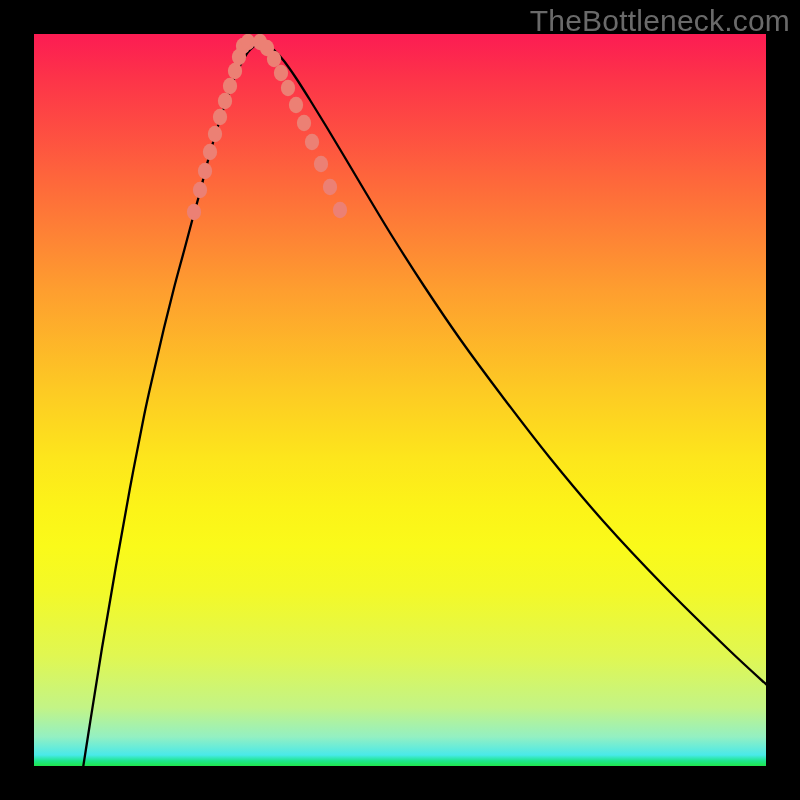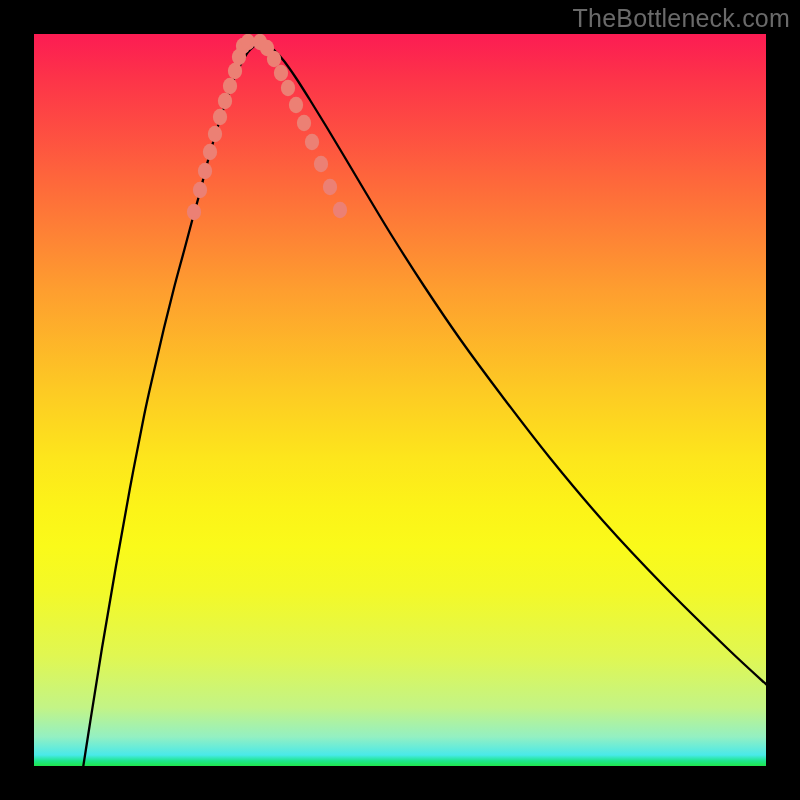--- a/index.html
+++ b/index.html
@@ -55,21 +55,21 @@
     left: 0;
     top: 0;
     width: 732px;
     height: 732px;
   }
   .watermark {
     position: absolute;
     top: 4px;
     right: 10px;
     color: #6a6a6a;
-    font-size: 25px;
+    font-size: 30px;
     font-weight: 400;
     letter-spacing: 0.2px;
     user-select: none;
   }
 </style>
 </head>
 <body>
 
 <div class="outer">
   <div class="plot">

